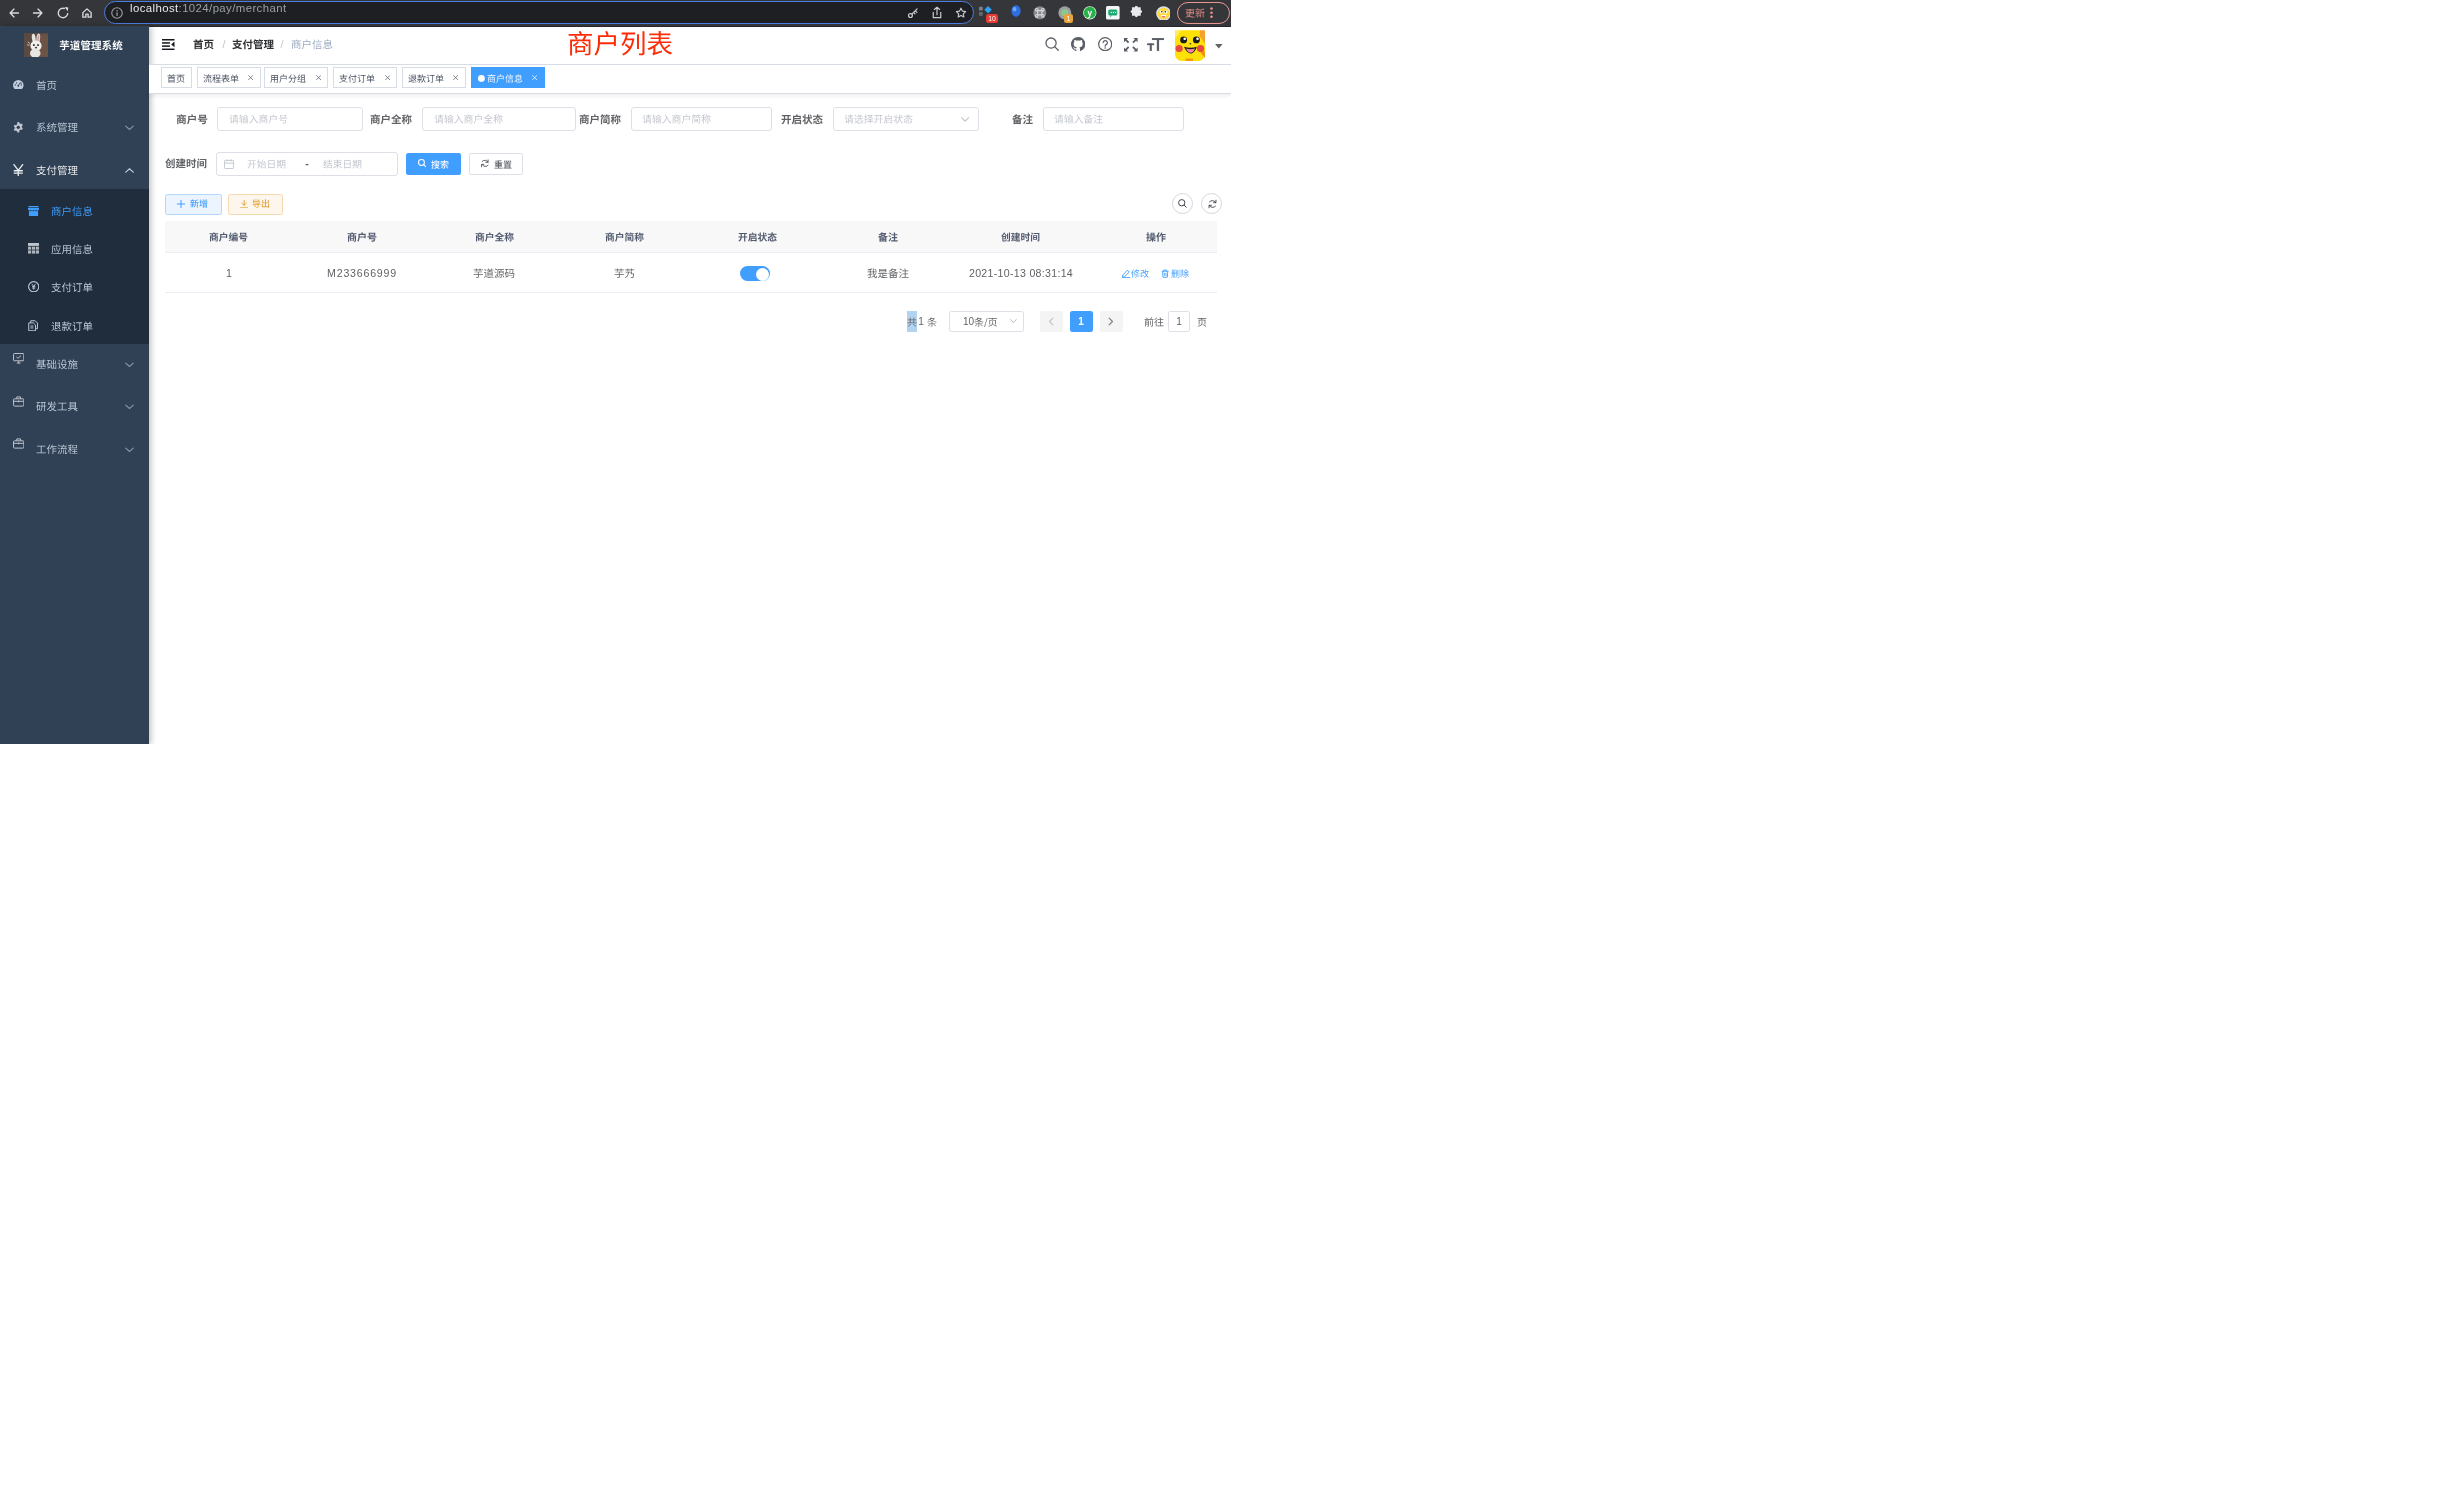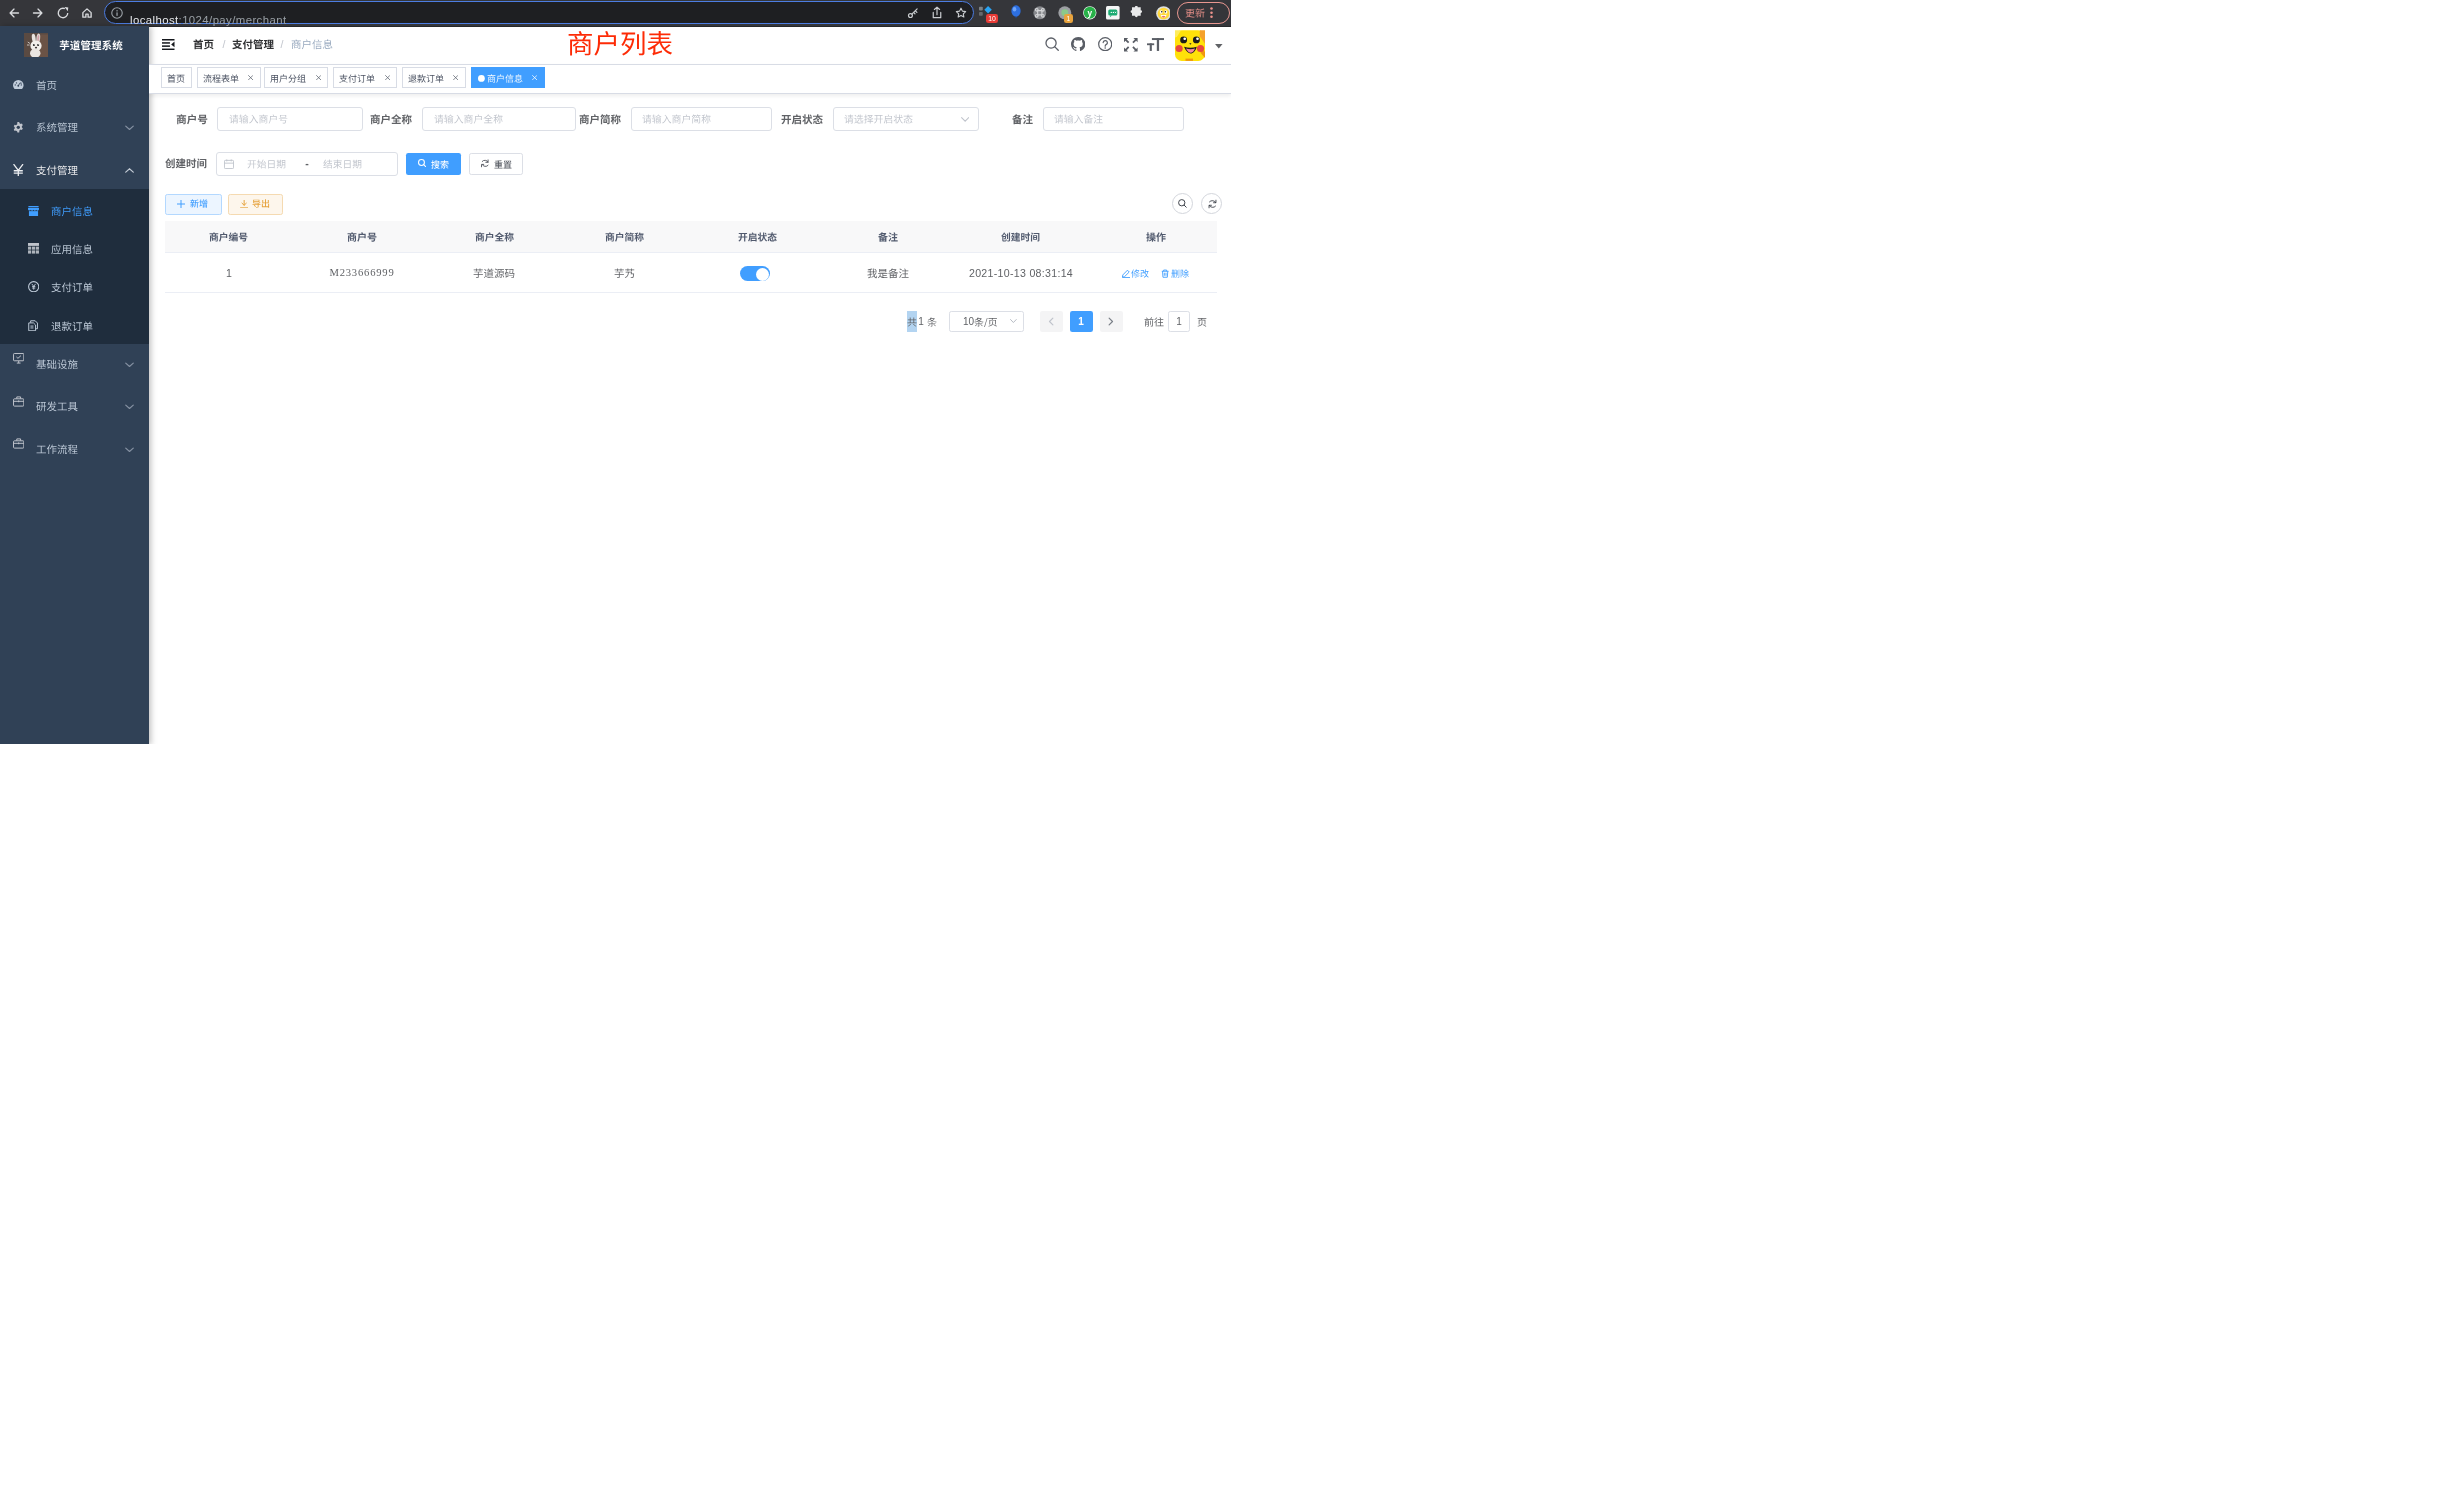--- a/index.html
+++ b/index.html
@@ -27,21 +27,21 @@
     </g>
   </svg>
 <div class="t" style="left:104px;top:0.8px;width:870px;height:23px;background:#1e1f22;border:1.5px solid #4c7de2;border-radius:12px;box-sizing:border-box"></div>
 <svg class="t" style="left:111px;top:6.8px;" width="12" height="12" viewBox="0 0 16 16">
     <g stroke="#9aa0a6" stroke-width="1.5" fill="none">
       <circle cx="8" cy="8" r="7"></circle>
     </g>
     <rect x="7.2" y="4.2" width="1.7" height="1.7" fill="#9aa0a6"></rect>
     <rect x="7.2" y="7.2" width="1.7" height="4.6" fill="#9aa0a6"></rect>
   </svg>
-<div class="t" style="left:130px;top:12px;height:17.4px;line-height:17.4px;font-family:'Liberation Sans',sans-serif;font-size:11.4px;color:#e8eaed;font-weight:400;letter-spacing:0.4px;white-space:nowrap"><span style="color:#e8eaed">localhost</span><span style="color:#9aa0a6">:1024/pay/merchant</span></div>
+<div class="t" style="left:130px;top:0;height:17.4px;line-height:17.4px;font-family:'Liberation Sans',sans-serif;font-size:11.4px;color:#e8eaed;font-weight:400;letter-spacing:0.4px;white-space:nowrap"><span style="color:#e8eaed">localhost</span><span style="color:#9aa0a6">:1024/pay/merchant</span></div>
 <svg class="t" style="left:907px;top:6.8px;" width="12" height="12" viewBox="0 0 16 16">
     <g stroke="#c9cccf" stroke-width="1.6" fill="none" stroke-linecap="round">
       <circle cx="4.6" cy="11.4" r="2.6"></circle>
       <path d="M6.5 9.5 13.5 2.5M11 5l2.2 2.2M8.8 7.2l1.8 1.8"></path>
     </g>
   </svg>
 <svg class="t" style="left:931px;top:6px;" width="12" height="13.6" viewBox="0 0 16 18">
     <g stroke="#c9cccf" stroke-width="1.6" fill="none" stroke-linecap="round" stroke-linejoin="round">
       <path d="M8 1.5v10M4.5 4.5 8 1.5l3.5 3M3 8.5v7h10v-7"></path>
     </g>
@@ -710,21 +710,21 @@
     </g>
   </svg>
 <svg class="t" style="left:1146px;top:232px;" width="20" height="10" viewBox="0 0 2000 1000">
     <g transform="translate(0,880) scale(1,-1)" fill="#515a6e">
       <use href="#b64cd"></use>
       <use href="#b4f5c" x="1000"></use>
     </g>
   </svg>
 <div class="t" style="left:165px;top:253px;width:1052px;height:40px;background:#fff;border-bottom:0.8px solid #ebeef5;box-sizing:border-box"></div>
 <div class="t" style="left:229px;top:265px;height:16.7px;line-height:16.7px;font-family:'Liberation Sans',sans-serif;font-size:10.6px;color:#606266;font-weight:400;letter-spacing:normal;transform:translateX(-50%);white-space:nowrap">1</div>
-<div class="t" style="left:362px;top:265px;height:16.7px;line-height:16.7px;font-family:Liberation Serif, serif;font-size:10.6px;color:#606266;font-weight:400;letter-spacing:0.8px;transform:translateX(-50%);white-space:nowrap">M233666999</div>
+<div class="t" style="left:362px;top:265px;height:16.7px;line-height:16.7px;font-family:Liberation Sans, sans-serif;font-size:10.6px;color:#606266;font-weight:400;letter-spacing:0.8px;transform:translateX(-50%);white-space:nowrap">M233666999</div>
 <svg class="t" style="left:473px;top:268px;" width="42" height="10.6" viewBox="0 0 4000 1000">
     <g transform="translate(0,880) scale(1,-1)" fill="#606266">
       <use href="#r828b"></use>
       <use href="#r9053" x="1000"></use>
       <use href="#r6e90" x="2000"></use>
       <use href="#r7801" x="3000"></use>
     </g>
   </svg>
 <svg class="t" style="left:614px;top:268px;" width="21" height="10.6" viewBox="0 0 2000 1000">
     <g transform="translate(0,880) scale(1,-1)" fill="#606266">

